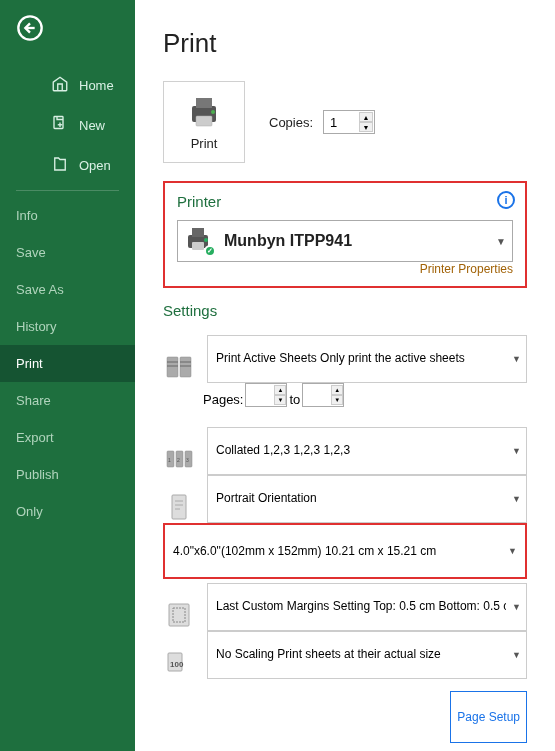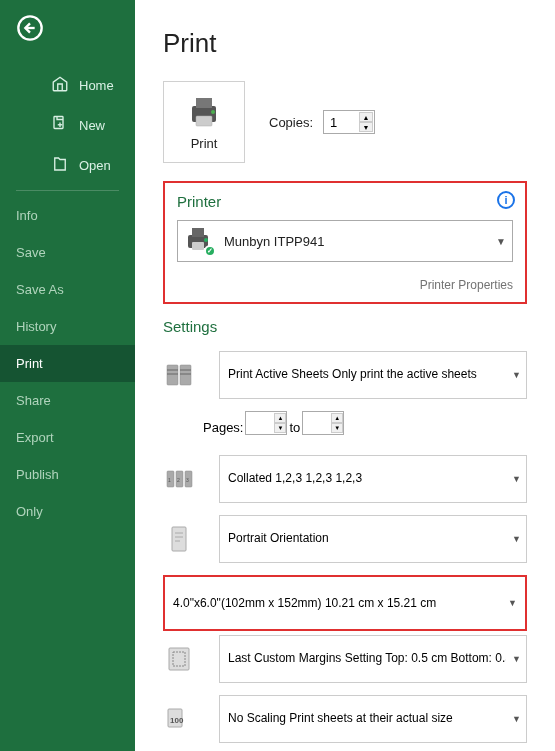--- a/index.html
+++ b/index.html
@@ -173,32 +173,32 @@
       align-items: center;
       justify-content: center;
     }
     .printer-status-dot::after {
       content: '✓';
       font-size: 7px;
       color: #fff;
       font-weight: bold;
     }
     .printer-name-block { flex: 1; }
-    .printer-name { font-size: 13px; font-weight: 400; color: #222; }
+    .printer-name { font-size: 16px; font-weight: 700; color: #222; }
     .printer-status { font-size: 12px; color: #555; }
     .printer-dropdown-arrow {
       font-size: 10px;
       color: #555;
     }
     .printer-properties-link {
       display: block;
       text-align: right;
-      color: #737373;
+      color: #a16207;
       font-size: 12px;
-      margin-top: 16px;
+      margin-top: 0;
       text-decoration: none;
       cursor: pointer;
     }
     .printer-row-inner {
       display: flex;
       align-items: center;
       gap: 8px;
       border: 1px solid #aaa;
       padding: 4px 6px;
       background: #fff;
@@ -206,23 +206,23 @@
 
     
     .settings-title {
       font-size: 15px;
       color: #1e6f3e;
       margin-bottom: 16px;
       font-weight: 400;
     }
     .setting-row {
       display: flex;
-      align-items: center;
-      gap: 24px;
-      margin-bottom: 12px;
+      align-items: flex-end;
+      gap: 12px;
+      margin-bottom: 0;
     }
     .setting-icon {
       width: 32px;
       height: 32px;
       flex-shrink: 0;
       display: flex;
       align-items: center;
       justify-content: center;
     }
     .setting-select-wrap {

